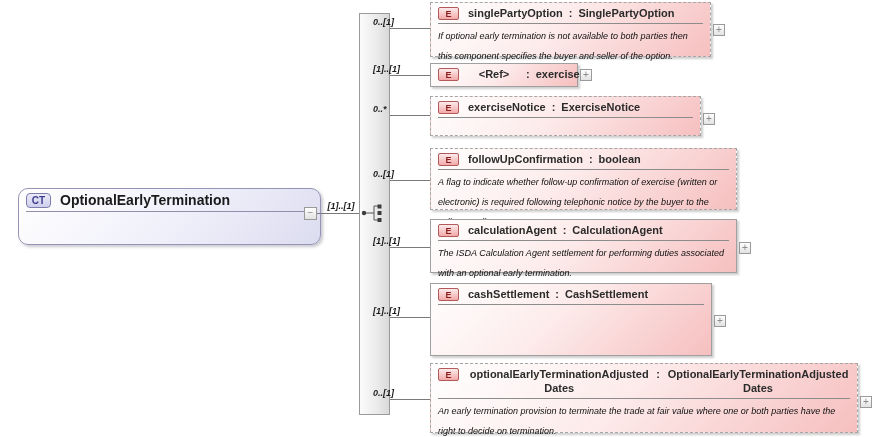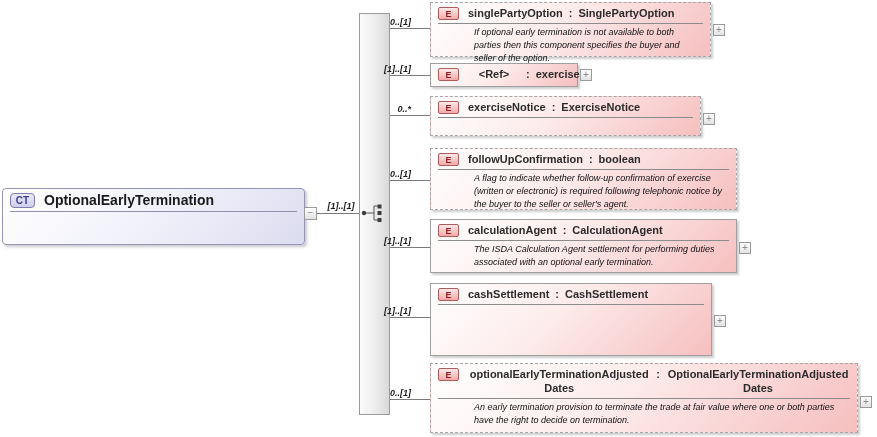--- a/index.html
+++ b/index.html
@@ -5,22 +5,22 @@
   * { margin:0; padding:0; box-sizing:border-box; }
   html,body { background:#ffffff; }
   #canvas {
     position:relative; width:877px; height:437px; overflow:hidden;
     background:#ffffff;
     font-family:"Liberation Sans", sans-serif;
   }
 
   
   .ctbox {
-    position:absolute; left:2px; top:188px; width:303px; height:57px;
-    border:1px solid #9494b6; border-radius:4px;
+    position:absolute; left:18px; top:188px; width:303px; height:57px;
+    border:1px solid #9494b6; border-radius:10px;
     background:linear-gradient(135deg,#ffffff 0%,#efeffa 55%,#dcdcf0 100%);
     box-shadow:2px 2px 3px rgba(100,100,120,0.35);
     padding:4px 7px 3px 7px;
   }
   .ctbox .hdr { display:flex; align-items:center; }
   .ctbadge {
     display:inline-block; width:25px; height:15px; line-height:13px;
     text-align:center; font-size:10px; font-weight:bold; color:#3c3c8f;
     background:linear-gradient(180deg,#eaeaf8,#cfcfec);
     border:1px solid #7d7dae; border-radius:4px; margin-right:9px; flex:0 0 auto;
@@ -38,21 +38,21 @@
   }
   .collapse-btn { left:304px; top:207px; }
   .ebox .plus { right:-15px; width:12px; height:12px; line-height:9px; font-size:10px; }
 
   
   .hline { position:absolute; height:1px; background:#7a7a7a; }
   .card {
     position:absolute; font-size:9px; font-weight:bold; font-style:italic;
     color:#1a1a1a; white-space:nowrap;
   }
-  .card.right { width:55px; left:356px; text-align:right; }
+  .card.right { width:55px; left:373px; text-align:left; }
 
   
   .mgbar {
     position:absolute; left:359px; top:13px; width:31px; height:402px;
     border:1px solid #9a9a9a;
     background:linear-gradient(90deg,#fbfbfb 0%,#ececec 55%,#d9d9d9 100%);
   }
   .seqicon { position:absolute; left:360px; top:202px; }
 
   
@@ -67,21 +67,21 @@
   .ebadge {
     display:inline-block; width:21px; height:13px; line-height:12px;
     text-align:center; font-size:9px; font-weight:bold; color:#8a1f1f;
     background:linear-gradient(180deg,#fcebeb,#f3a9a9);
     border:1px solid #b25959; border-radius:2px;
     margin-right:9px; margin-top:1px; flex:0 0 auto;
   }
   .ebox .nm, .ebox .ty { font-size:11px; font-weight:bold; color:#2b2b2b; line-height:14px;text-align:center; }
   .ebox .colon { font-size:11px; font-weight:bold; color:#2b2b2b; margin:0 6px; line-height:14px; }
   .ebox .sep { border-top:1px solid #8c8c8c; margin:3px 0 2px 0; }
-  .ebox .anno { font-size:9px; font-style:italic; color:#101010; line-height:13px;margin-left:36px; }
+  .ebox .anno { font-size:9px; font-style:italic; color:#101010; line-height:20px; }
 
   .ebox.b1 { top:2px;   width:281px; height:55px; }
   .ebox.b2 { top:63px;  width:148px; height:24px; }
   .ebox.b3 { top:96px;  width:271px; height:40px; }
   .ebox.b4 { top:148px; width:307px; height:62px; }
   .ebox.b5 { top:219px; width:307px; height:54px; }
   .ebox.b6 { top:283px; width:282px; height:73px; }
   .ebox.b7 { top:363px; width:428px; height:70px; }
 
   .ebox.b2 .nm { min-width:52px; }

